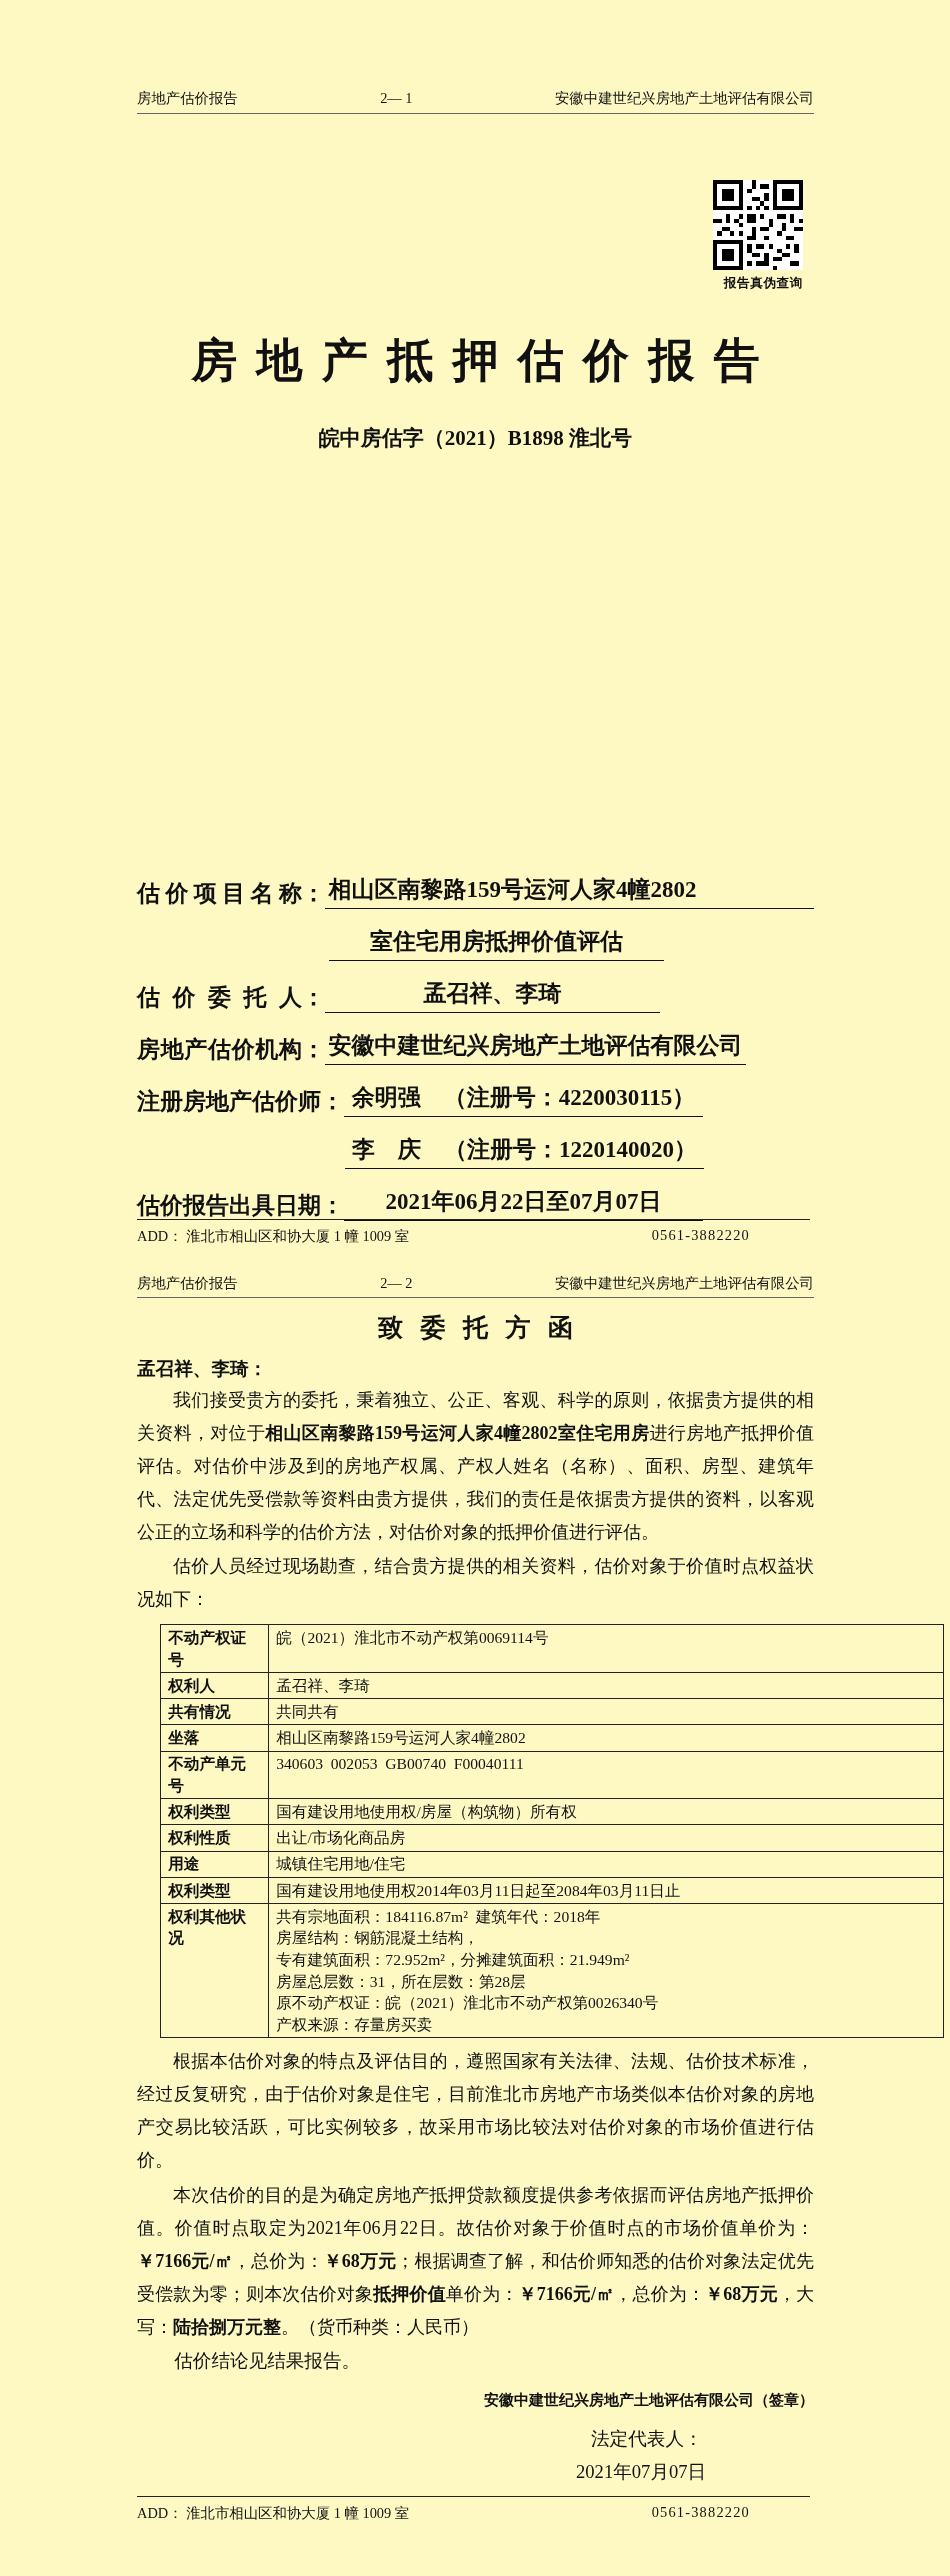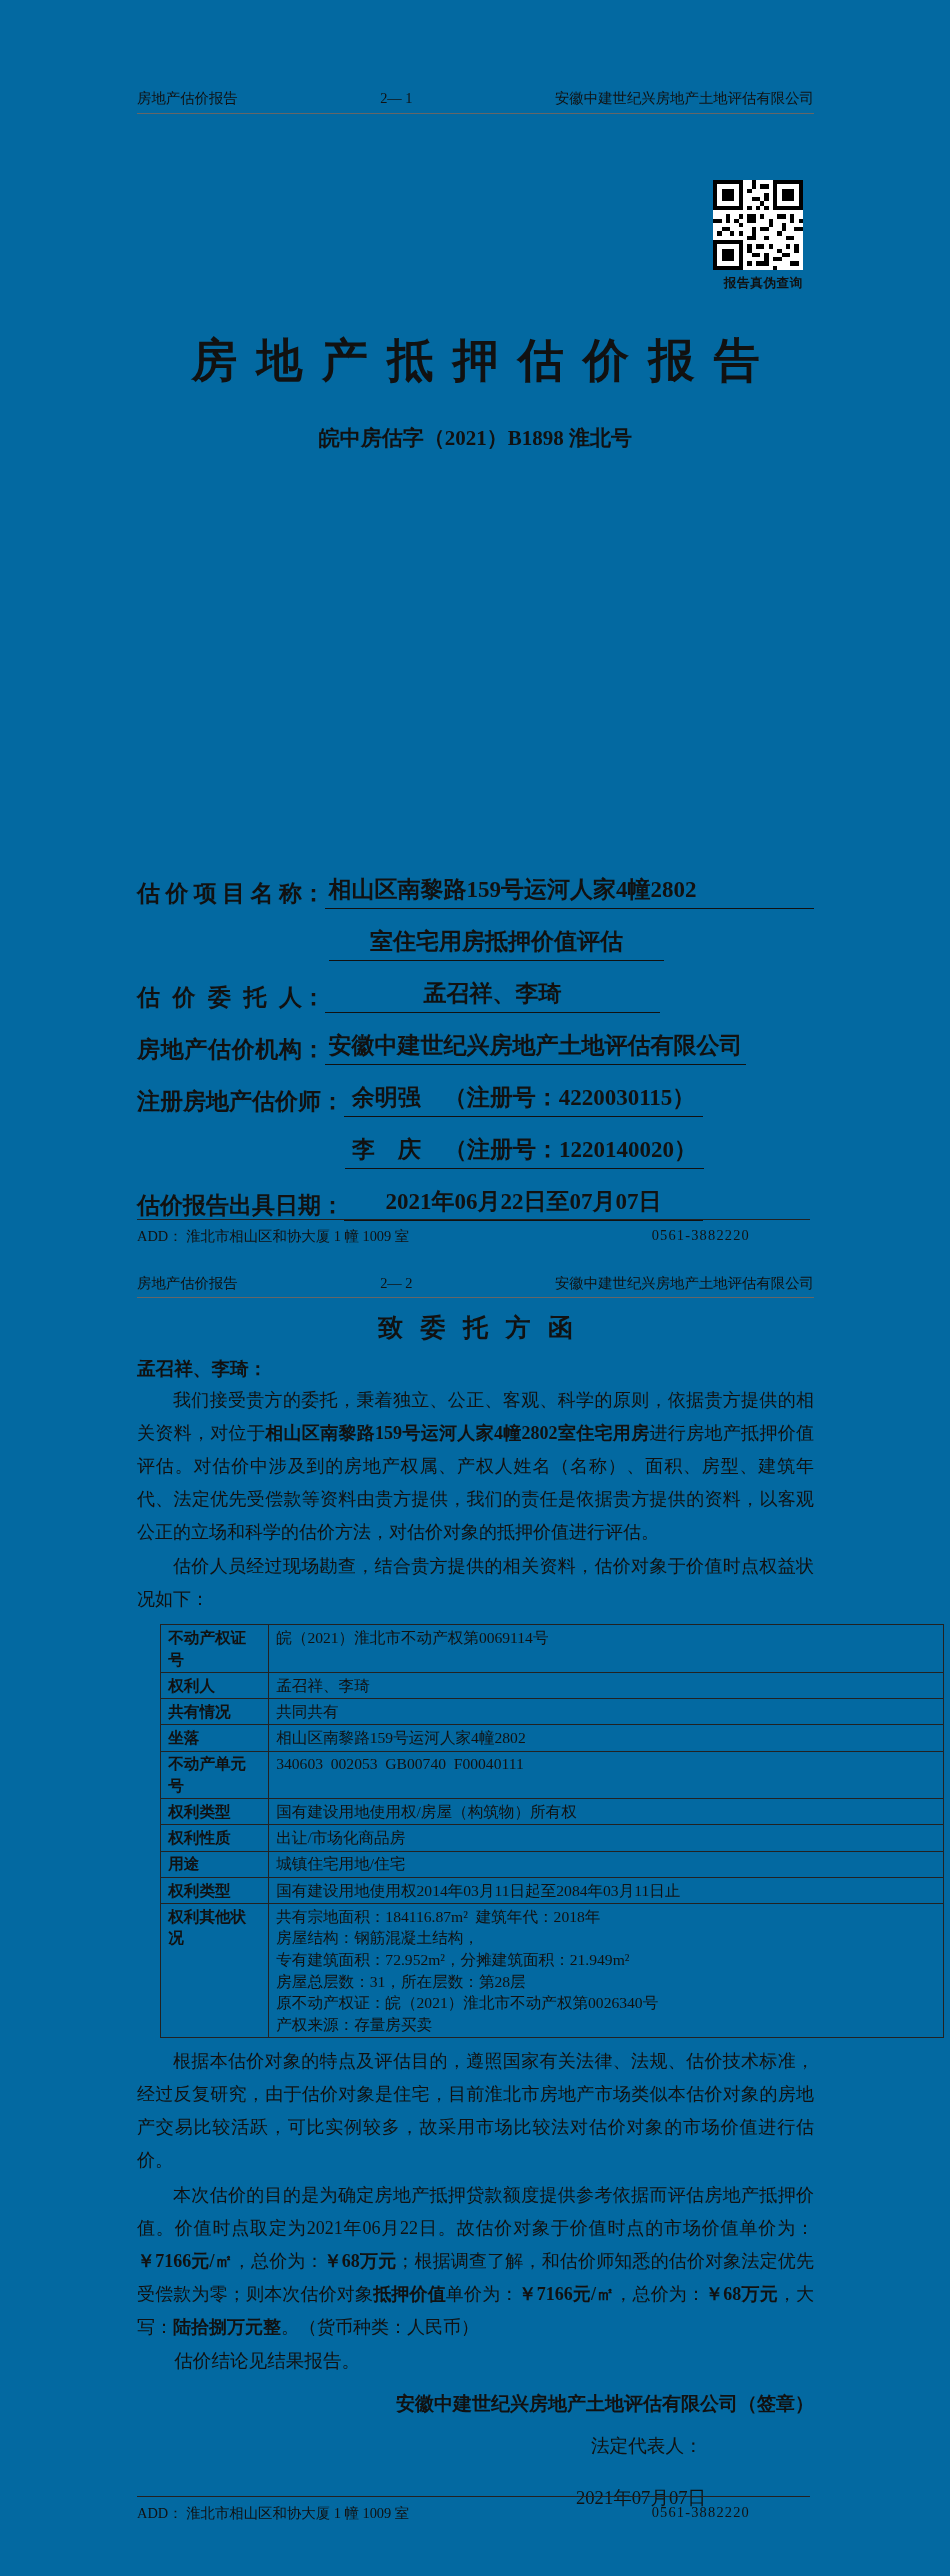--- a/index.html
+++ b/index.html
@@ -1,18 +1,18 @@
 <!DOCTYPE html>
 <html style="font-size:9.6px"><head>
 <meta charset="utf-8">
 <style>
   * { margin:0; padding:0; box-sizing:border-box; }
   html,body { background:#ffffff; }
   body { width:951px; color:#111; font-family:"Liberation Serif","DejaVu Serif",serif; }
-  .doc { position:relative; width:951px; height:2576px; background:#0369a1; overflow:hidden; }
+  .doc { position:relative; width:951px; height:2576px; background:#fef9c3; overflow:hidden; }
   .page { position:absolute; left:0; width:100%; }
   .p1 { top:0; height:1264px; }
   .p2 { top:1264px; height:1312px; }
 
   .hdr { display:flex; justify-content:space-between; align-items:baseline;
          margin:0 137px; padding-bottom:4.8px; border-bottom:0.6px solid #666; font-size:14.4px; }
   .p1 .hdr { padding-top:89px; }
   .p2 .hdr { padding-top:9.6px; }
 
   .ftr { position:absolute; left:137px; right:141px; border-top:1.2px solid #222;
@@ -49,23 +49,23 @@
   .salut { margin-top:12px; font-size:18.6px; font-weight:bold; }
   .para { font-size:18px; line-height:33px; text-indent:2em; text-align:justify; margin-top:1.2px; }
   .b { font-weight:bold; }
 
   table.props { border-collapse:collapse; margin:8.4px 0 7.2px 23px; width:784px; font-size:15.6px; }
   .props td { border:1.2px solid #222; padding:1.8px 7.2px; line-height:21.6px; vertical-align:top; }
   td.tl { width:108px; font-weight:bold; }
   td.tv { white-space:pre-wrap; }
 
   .closing { font-size:18.6px; line-height:33px; text-indent:2em; }
-  .sign-company { margin-top:14.4px; text-align:right; font-size:19px; font-weight:bold; }
+  .sign-company { margin-top:14.4px; text-align:right; font-size:15px; font-weight:bold; }
   .sign-rep { margin-top:15.6px; padding-left:454px; font-size:18.6px; }
-  .sign-date { margin-top:26px; padding-left:439px; font-size:18.6px; }
+  .sign-date { margin-top:7px; padding-left:439px; font-size:18.6px; }
 </style>
 </head>
 <body>
 
 <div class="doc">
 
   <section class="page p1">
     <div class="hdr">
       <span>房地产估价报告</span>
       <span>2— 1</span>

